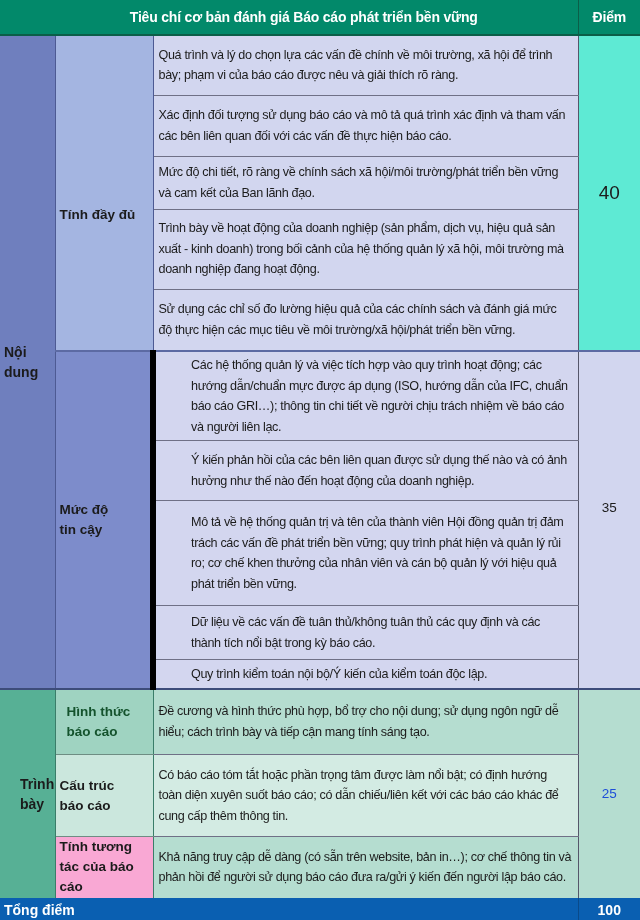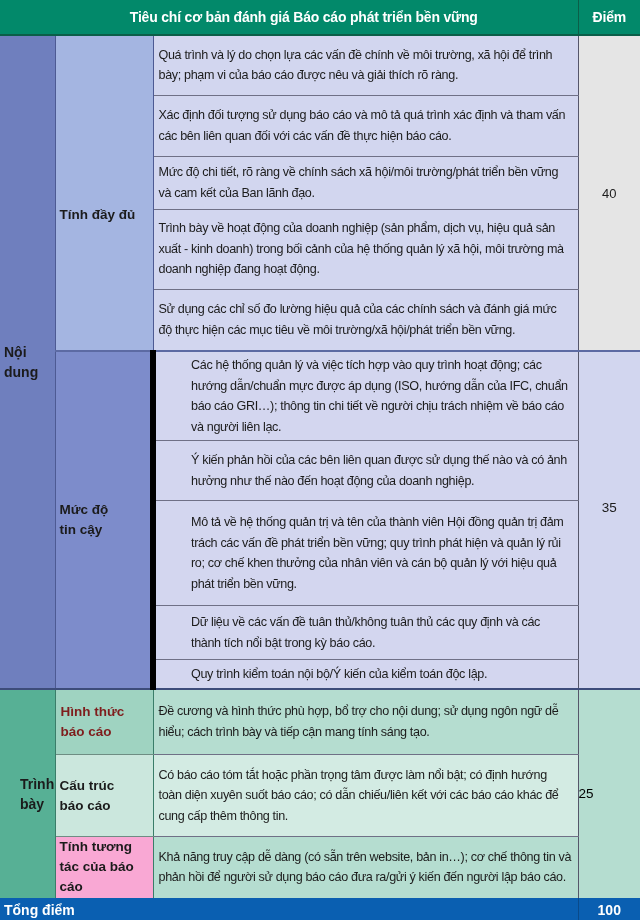--- a/index.html
+++ b/index.html
@@ -9,30 +9,30 @@
   td, th { padding:0; margin:0; vertical-align:middle; }
   .hdr th { background:#02896a; color:#ffffff; font-weight:bold; font-size:14px; height:34px; border-right:1px solid #0b5e48; border-bottom:2px solid #0b5e48; letter-spacing:-0.2px; }
   .hdr th.title { text-align:center; padding-left:30px; }
   .hdr th.pts { text-align:center; border-right:none; }
   .g1 { background:#6f7fbe; border-right:1px solid #4d5a93; color:#1b1b1b; font-weight:bold; font-size:14px; vertical-align:middle; padding-left:4px; line-height:20px; }
   .sub-a { background:#a4b5e1; border-right:1px solid #4d5a93; border-bottom:2px solid #5c6aa3; color:#1b1b1b; font-weight:bold; font-size:13.5px; padding-left:4px; vertical-align:bottom; padding-bottom:128px; }
   .sub-b { background:#7d8ccb; border-right:6px solid #000000; color:#1b1b1b; font-weight:bold; font-size:13.5px; padding-left:4px; vertical-align:top; padding-top:148px; line-height:20px; }
   .desc { font-size:12.6px; color:#1c1c1c; line-height:20.5px; padding:3px 6px 3px 5px; border-bottom:1px solid #6f7086; border-right:1px solid #55566a; letter-spacing:-0.35px; }
   .desc-a { background:#d2d6ef;margin-left:8px; }
   .desc-b { background:#d3d6ef;padding-left:35px; }
-  .pts-a { background:#e5e5e5; text-align:center; font-size:13px; color:#1c1c1c; }
+  .pts-a { background:#5eead4; text-align:center; font-size:19px; color:#1c1c1c; }
   .pts-b { background:#d2d6ef; text-align:center; font-size:13.5px; color:#1c1c1c; vertical-align:top; padding-top:148px; }
   .g2 { background:#57b095; border-right:1px solid #3a7d69; color:#1b1b1b; font-weight:bold; font-size:14px; padding-left:20px; line-height:20px; vertical-align:middle; }
-  .sub-t1 { background:#9fd3c1; border-right:1px solid #3a7d69; border-bottom:1px solid #6e8d83; color:#7f1d1d; font-weight:bold; font-size:13.5px; padding-left:5px; line-height:20px; }
+  .sub-t1 { background:#9fd3c1; border-right:1px solid #3a7d69; border-bottom:1px solid #6e8d83; color:#14532d; font-weight:bold; font-size:13.5px; padding-left:11px; line-height:20px; }
   .sub-t2 { background:#cbe7dd; border-right:1px solid #3a7d69; border-bottom:1px solid #6e8d83; color:#1b1b1b; font-weight:bold; font-size:13.5px; padding-left:4px; line-height:20px; }
   .sub-t3 { background:#f9a8d4; border-right:1px solid #3a7d69; color:#1b1b1b; font-weight:bold; font-size:13.5px; padding-left:4px; line-height:20px; }
   .desc-t1 { background:#b5ddd0; }
   .desc-t2 { background:#d3ebe3; }
   .desc-t3 { background:#b5ddd0; border-bottom:none; }
-  .pts-t { background:#b5ddd0; font-size:13.5px; color:#000000; }
+  .pts-t { background:#b5ddd0; text-align:center; font-size:13.5px; color:#1d4ed8; }
   .total td { background:#0a5fb1; color:#ffffff; font-weight:bold; font-size:14px; height:25px; }
   .total td.lbl { padding-left:4px; }
   .total td.val { text-align:center; border-left:1px solid #0a4a8a; }
   .green-sep { border-top:2px solid #3d4c7a; }
 </style>
 </head>
 <body>
 
 <table>
   <colgroup>

